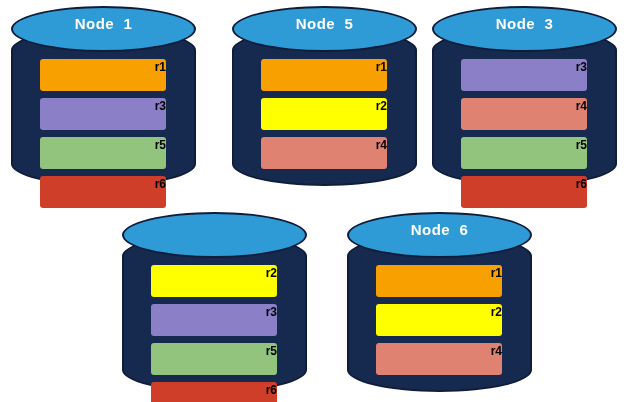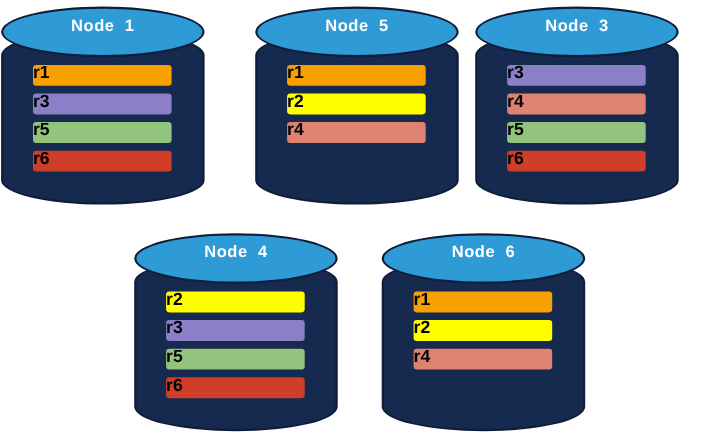--- a/index.html
+++ b/index.html
@@ -58,38 +58,38 @@
     z-index: 3;
   }
   .replicas {
     position: absolute;
     left: 29px;
     top: 53px;
     width: 126px;
     z-index: 2;
   }
   .replica {
-    height: 19px;
+    height: 32px;
     line-height: 16px;
     margin-bottom: 7px;
     border-radius: 3px;
-    text-align: left;
-    font-size: 16px;
+    text-align: right;
+    font-size: 12px;
     font-weight: bold;
     color: #000000;
     box-sizing: border-box;
   }
   .replica:last-child { margin-bottom: 0; }
 </style>
 </head>
 <body>
 
 <div id="diagram" style="background: rgb(255, 255, 255);">
 
-<div class="node" style="left: 1px; top: 6px;">
+<div class="node" style="left: 11px; top: 6px;">
       <div class="cyl-body" style="background: rgb(22, 41, 79); border-color: rgb(15, 29, 58);"></div>
       <div class="cyl-top" style="background: rgb(46, 155, 214); border-color: rgb(15, 29, 58);"></div>
       <div class="node-title" style="color: rgb(255, 255, 255);">Node  1</div>
       <div class="replicas">
         <div class="replica" style="background: rgb(247, 160, 0); color: rgb(0, 0, 0);">r1</div>
         <div class="replica" style="background: rgb(139, 127, 199); color: rgb(0, 0, 0);">r3</div>
         <div class="replica" style="background: rgb(146, 196, 125); color: rgb(0, 0, 0);">r5</div>
         <div class="replica" style="background: rgb(206, 62, 40); color: rgb(0, 0, 0);">r6</div>
       </div>
     </div>
@@ -110,21 +110,20 @@
       <div class="replicas">
         <div class="replica" style="background: rgb(139, 127, 199); color: rgb(0, 0, 0);">r3</div>
         <div class="replica" style="background: rgb(224, 130, 114); color: rgb(0, 0, 0);">r4</div>
         <div class="replica" style="background: rgb(146, 196, 125); color: rgb(0, 0, 0);">r5</div>
         <div class="replica" style="background: rgb(206, 62, 40); color: rgb(0, 0, 0);">r6</div>
       </div>
     </div>
     <div class="node" style="left: 122px; top: 212px;">
       <div class="cyl-body" style="background: rgb(22, 41, 79); border-color: rgb(15, 29, 58);"></div>
       <div class="cyl-top" style="background: rgb(46, 155, 214); border-color: rgb(15, 29, 58);"></div>
-      <div class="node-title" style="color: rgb(255, 255, 255);">Node  4</div>
       <div class="replicas">
         <div class="replica" style="background: rgb(255, 255, 0); color: rgb(0, 0, 0);">r2</div>
         <div class="replica" style="background: rgb(139, 127, 199); color: rgb(0, 0, 0);">r3</div>
         <div class="replica" style="background: rgb(146, 196, 125); color: rgb(0, 0, 0);">r5</div>
         <div class="replica" style="background: rgb(206, 62, 40); color: rgb(0, 0, 0);">r6</div>
       </div>
     </div>
     <div class="node" style="left: 347px; top: 212px;">
       <div class="cyl-body" style="background: rgb(22, 41, 79); border-color: rgb(15, 29, 58);"></div>
       <div class="cyl-top" style="background: rgb(46, 155, 214); border-color: rgb(15, 29, 58);"></div>

